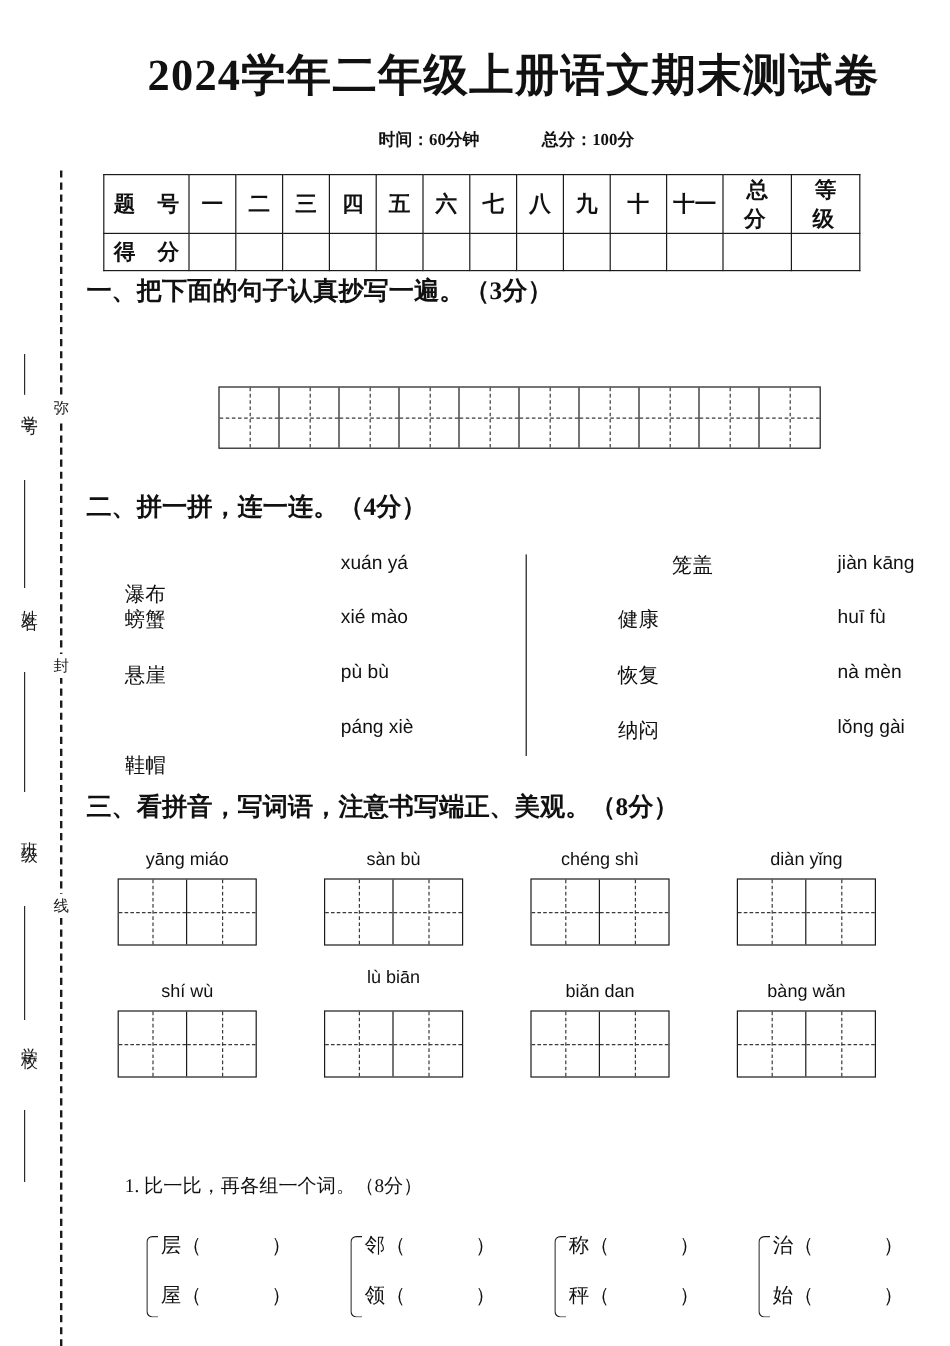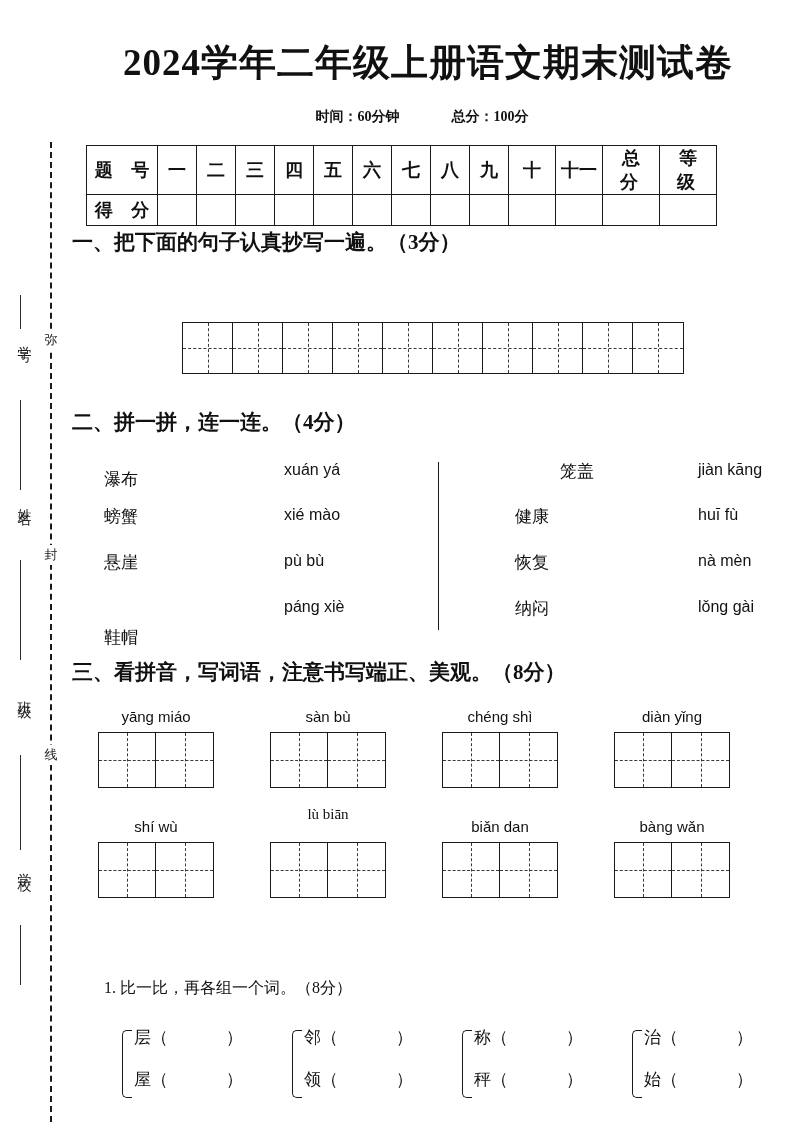--- a/index.html
+++ b/index.html
@@ -292,21 +292,21 @@
     <div class="cell" style="width:50px;height:50px;"></div>
     <div class="cell" style="width:50px;height:50px;"></div>
     <div class="cell" style="width:50px;height:50px;"></div>
     <div class="cell" style="width:50px;height:50px;"></div>
   </div>
 
   <div class="sec-title" style="left:0px; top:408px;">二、拼一拼，连一连。（4分）</div>
 
   <div class="match-divider" style="left:366px; top:462px; height:168px;"></div>
 
-  <div class="match-item" style="left:32px; top:468px;">瀑布</div>
+  <div class="match-item" style="left:32px; top:484px;">瀑布</div>
   <div class="match-item" style="left:32px; top:505px;">螃蟹</div>
   <div class="match-item" style="left:32px; top:551px;">悬崖</div>
   <div class="match-item" style="left:32px; top:626px;">鞋帽</div>
 
   <div class="match-py" style="left:212px; top:461px;">xuán yá</div>
   <div class="match-py" style="left:212px; top:506px;">xié mào</div>
   <div class="match-py" style="left:212px; top:552px;">pù bù</div>
   <div class="match-py" style="left:212px; top:598px;">páng xiè</div>
 
   <div class="match-item" style="left:443px; top:460px;margin-left:45px;">笼盖</div>
@@ -337,21 +337,21 @@
   <div class="grid" style="left:370px; top:732px;">
     <div class="cell" style="width:57px;height:54px;"></div>
     <div class="cell" style="width:57px;height:54px;"></div>
   </div>
   <div class="grid" style="left:542px; top:732px;">
     <div class="cell" style="width:57px;height:54px;"></div>
     <div class="cell" style="width:57px;height:54px;"></div>
   </div>
 
   <div class="py-label" style="left:26px; top:818px; width:116px;">shí wù</div>
-  <div class="py-label" style="left:198px; top:806px; width:116px;font-family:Liberation Serif, serif;">lù biān</div>
+  <div class="py-label" style="left:198px; top:806px; width:116px;">lù biān</div>
   <div class="py-label" style="left:370px; top:818px; width:116px;">biǎn dan</div>
   <div class="py-label" style="left:542px; top:818px; width:116px;">bàng wǎn</div>
 
   <div class="grid" style="left:26px; top:842px;">
     <div class="cell" style="width:57px;height:54px;"></div>
     <div class="cell" style="width:57px;height:54px;"></div>
   </div>
   <div class="grid" style="left:198px; top:842px;">
     <div class="cell" style="width:57px;height:54px;"></div>
     <div class="cell" style="width:57px;height:54px;"></div>

